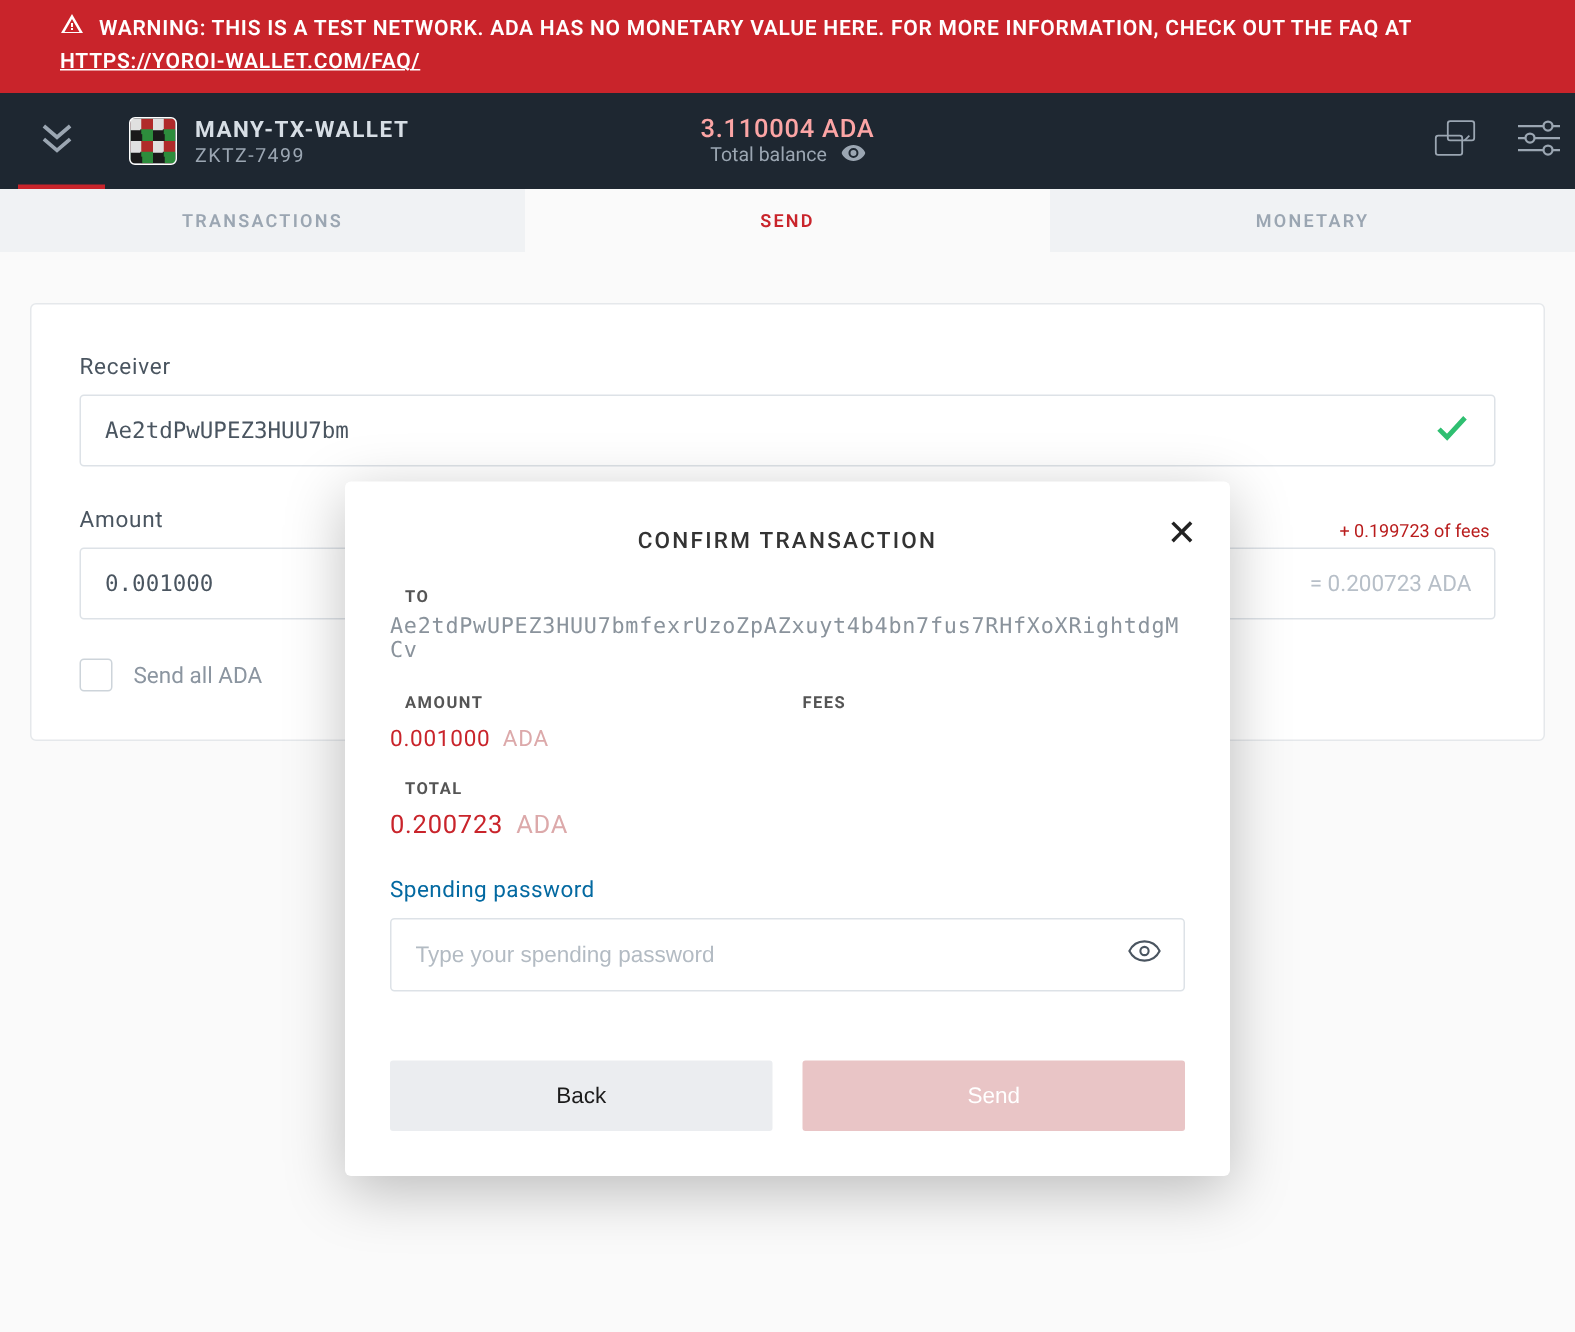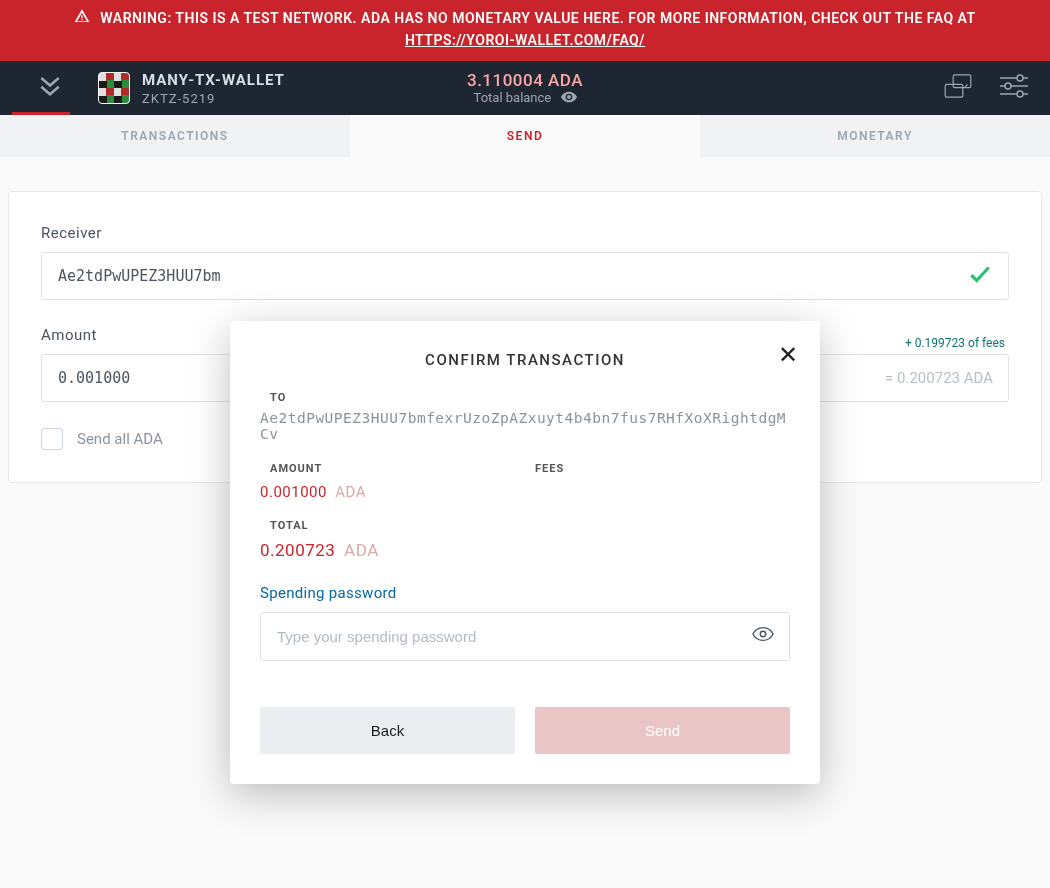--- a/index.html
+++ b/index.html
@@ -12,42 +12,42 @@
     position: relative;
   }
 
   
   .warning-banner {
     background: #C9242B;
     color: #fff;
     font-size: 14px;
     font-weight: 600;
     letter-spacing: 0.5px;
-    text-align: center;
+    text-align: left;
     padding: 8px 40px 10px 40px;
     line-height: 1.5;
   }
   .warning-banner .warn-icon {
     display: inline-block;
     margin-right: 6px;
     vertical-align: middle;
   }
   .warning-banner a {
     color: #fff;
     text-decoration: underline;
   }
 
   
   .topbar {
     background: #1E2731;
     color: #C6CDD4;
     display: flex;
     align-items: center;
-    padding: 10px 20px;
-    height: 54px;
+    padding: 10px 8px;
+    height: 64px;
     position: relative;
   }
   .topbar .logo-col {
     width: 60px;
     display: flex;
     align-items: center;
     justify-content: center;
   }
   .topbar .wallet-col {
     display: flex;
@@ -133,21 +133,21 @@
     color: #9BA6B2;
     cursor: pointer;
   }
   .walltab.active {
     color: #C9242B;
     background: #fafafa;
   }
 
   
   .send-page {
-    padding: 34px 8px;
+    padding: 34px 20px;
   }
   .send-card {
     background: #fff;
     border: 1px solid #e5e8eb;
     border-radius: 4px;
     padding: 32px;
   }
   .field-label {
     font-size: 15px;
     color: #4a5560;
@@ -171,21 +171,21 @@
     top: 50%;
     transform: translateY(-50%);
     color: #2fbf71;
   }
   .amount-wrap { position: relative; }
   .fees-hint {
     position: absolute;
     right: 4px;
     top: -18px;
     font-size: 12px;
-    color: #0f766e;
+    color: #b91c1c;
   }
   .total-inline {
     position: absolute;
     right: 16px;
     top: 50%;
     transform: translateY(-50%);
     font-size: 15px;
     color: #b7bfc8;
   }
   .send-all {
@@ -342,21 +342,21 @@
   <div class="logo-col">
     <svg width="30" height="30" viewBox="0 0 24 24" fill="none" stroke="#9BA6B2" stroke-width="2">
       <polyline points="5,4 12,10 19,4"></polyline>
       <polyline points="5,11 12,17 19,11"></polyline>
     </svg>
   </div>
   <div class="wallet-col">
     <div class="wallet-avatar"></div>
     <div>
       <div class="wallet-name">MANY-TX-WALLET</div>
-      <div class="wallet-plate">ZKTZ-5219</div>
+      <div class="wallet-plate">ZKTZ-7499</div>
     </div>
   </div>
   <div class="balance-col">
     <div class="balance-amount">3.110004 ADA</div>
     <div class="balance-label">
       <span>Total balance</span>
       <span class="eye-small">
         <svg width="16" height="12" viewBox="0 0 24 16" fill="#9BA6B2">
             <path d="M12 0C6 0 1.7 3.9 0 8c1.7 4.1 6 8 12 8s10.3-3.9 12-8c-1.7-4.1-6-8-12-8zm0 13a5 5 0 1 1 0-10 5 5 0 0 1 0 10zm0-8a3 3 0 1 0 0 6 3 3 0 0 0 0-6z"></path>
           </svg>

